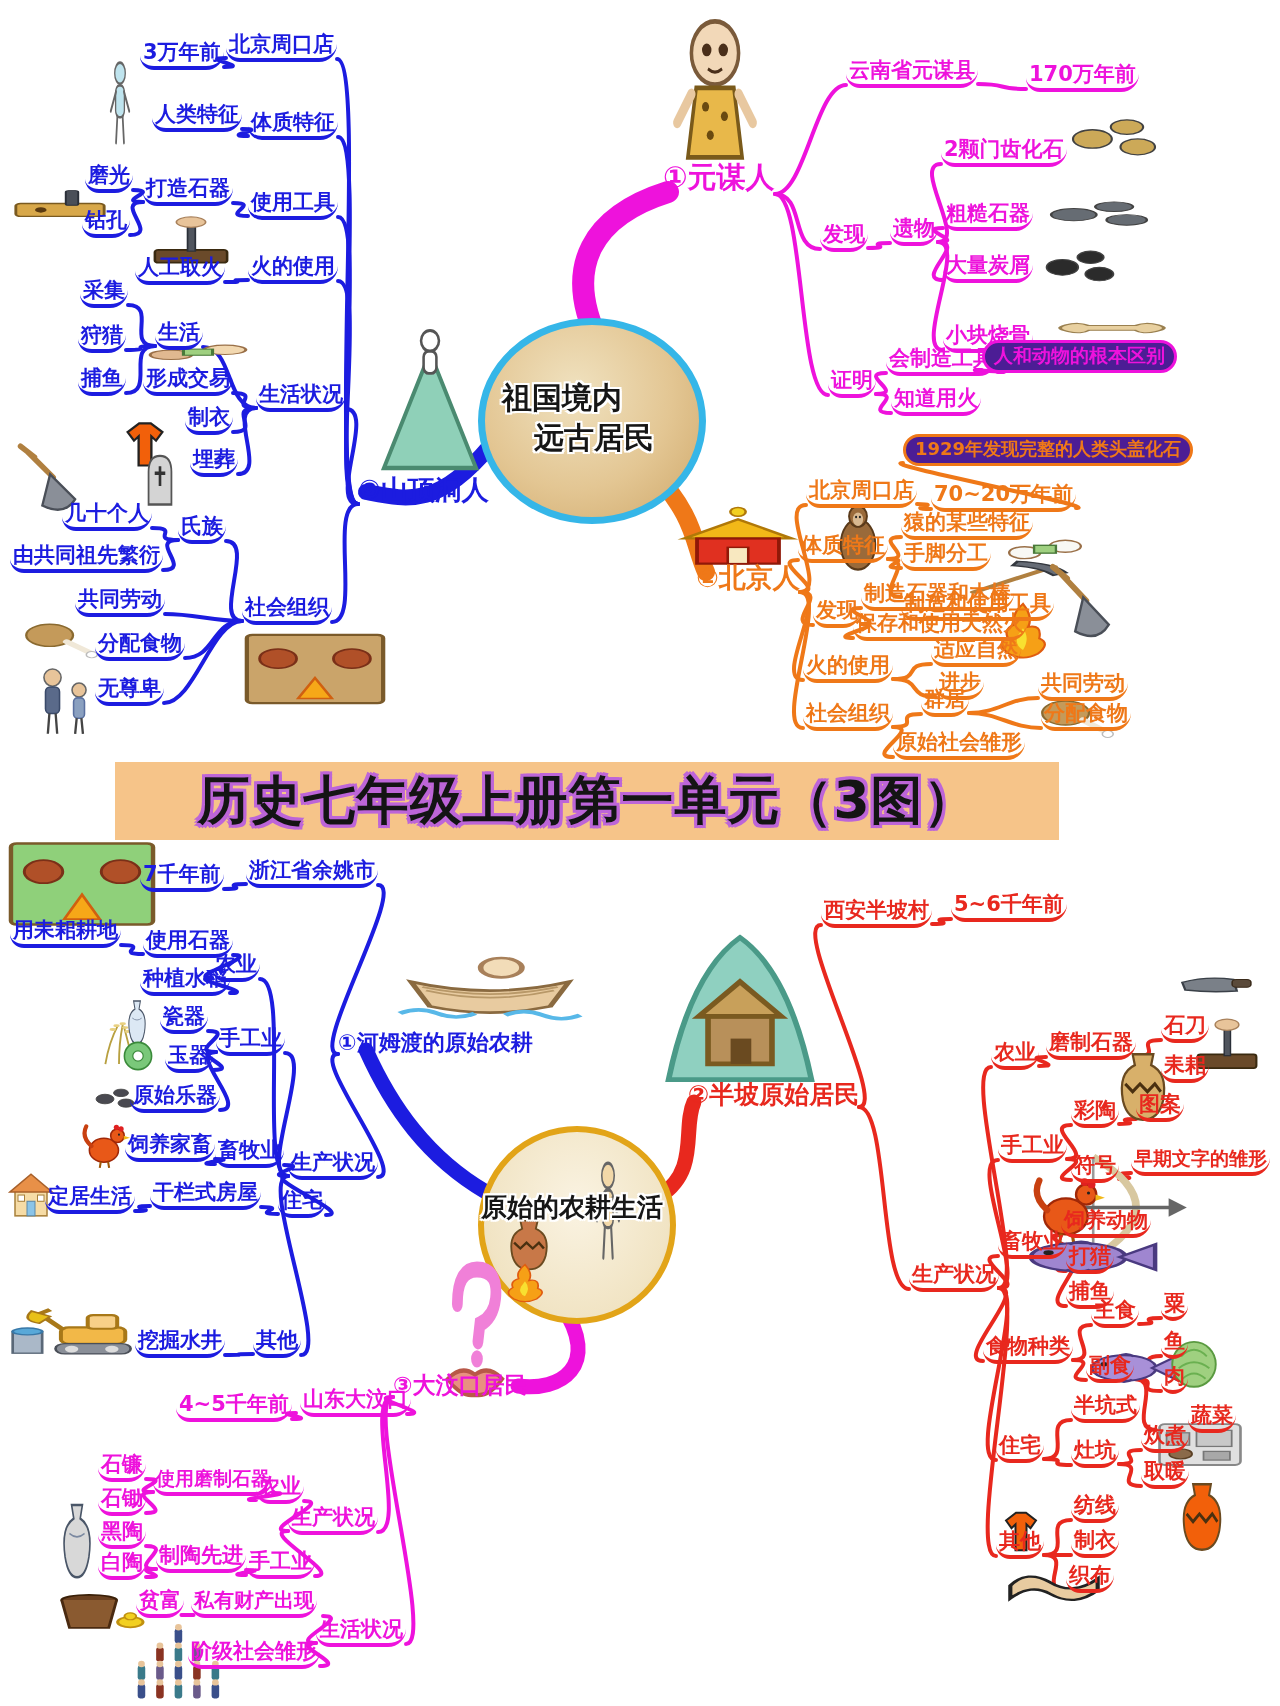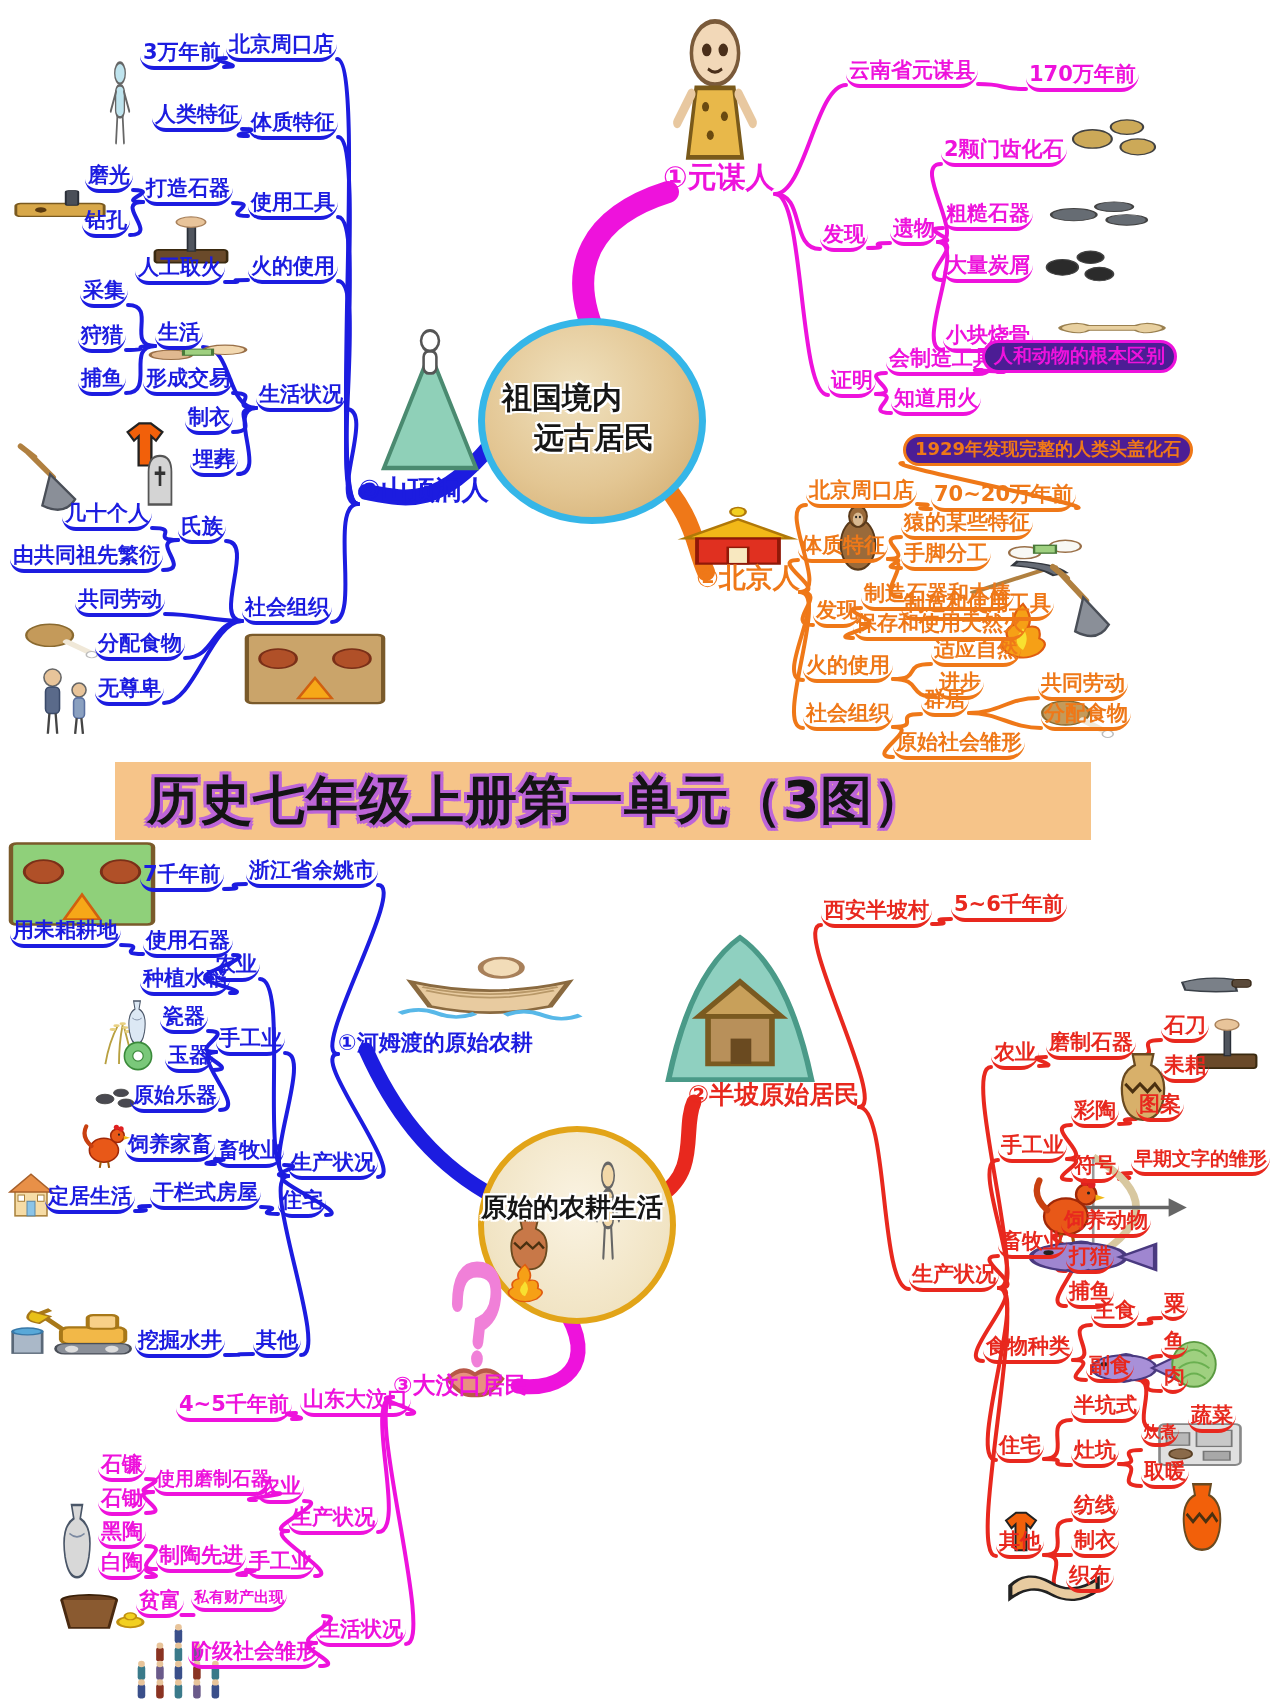--- a/index.html
+++ b/index.html
@@ -5,21 +5,21 @@
   html,body{margin:0;padding:0;background:#fff;}
   #stage{position:relative;width:1280px;height:1706px;background:#fff;overflow:hidden;
          font-family:"DejaVu Sans",sans-serif;}
   #lines{position:absolute;left:0;top:0;z-index:0;}
   .lbl{position:absolute;z-index:2;white-space:nowrap;font-weight:700;line-height:1.15;padding:0 3px 2px;}
   .u{border-bottom:4px solid currentColor;border-radius:0 0 18px 14px;}
   .bubble{border:3px solid currentColor;border-radius:18px;padding:2px 9px 3px;background:#4c1d95;}
   .branch-label{position:absolute;z-index:2;white-space:nowrap;font-weight:800;}
   .icon{position:absolute;}
   #banner{position:absolute;left:115px;top:762px;width:944px;height:78px;z-index:2;
-          display:flex;align-items:center;justify-content:flex-start;padding-left:32px;}
+          display:flex;align-items:center;justify-content:center;}
   #banner span{font-size:52px;font-weight:900;letter-spacing:1px;color:#141414;
     text-shadow:-3px -3px 0 #bd65d8,3px -3px 0 #bd65d8,-3px 3px 0 #bd65d8,3px 3px 0 #bd65d8,
                 -3px 0 0 #bd65d8,3px 0 0 #bd65d8,0 -3px 0 #bd65d8,0 3px 0 #bd65d8;}
   .oval{position:absolute;border-radius:50%;}
   #oval-top{left:478px;top:318px;width:214px;height:192px;border:7px solid #35b6e8;
     background:radial-gradient(ellipse at 42% 35%,#f0e2c0 0%,#e3c693 55%,#cfa86a 100%);}
   #circle-bottom{left:478px;top:1126px;width:186px;height:186px;border:6px solid #e2a418;
     background:radial-gradient(ellipse at 50% 40%,#faf3e2 0%,#f1e4c4 70%,#e8d4a4 100%);}
   .center-title{position:absolute;z-index:4;white-space:nowrap;font-weight:800;color:#161616;
     text-shadow:-2px -2px 0 #fff,2px -2px 0 #fff,-2px 2px 0 #fff,2px 2px 0 #fff,
@@ -577,35 +577,35 @@
     <div class="lbl u" style="left: 983px; top: 1334px; font-size: 21px; color: rgb(232, 40, 30);">食物种类</div>
     <div class="lbl u" style="left: 1091px; top: 1298px; font-size: 21px; color: rgb(232, 40, 30);">主食</div>
     <div class="lbl u" style="left: 1161px; top: 1291px; font-size: 21px; color: rgb(232, 40, 30);">粟</div>
     <div class="lbl u" style="left: 1086px; top: 1353px; font-size: 21px; color: rgb(232, 40, 30);">副食</div>
     <div class="lbl u" style="left: 1161px; top: 1329px; font-size: 21px; color: rgb(232, 40, 30);">鱼</div>
     <div class="lbl u" style="left: 1161px; top: 1364px; font-size: 21px; color: rgb(232, 40, 30);">肉</div>
     <div class="lbl u" style="left: 1156px; top: 1403px; font-size: 21px; color: rgb(232, 40, 30); margin-left: 32px;">蔬菜</div>
     <div class="lbl u" style="left: 996px; top: 1433px; font-size: 21px; color: rgb(232, 40, 30);">住宅</div>
     <div class="lbl u" style="left: 1071px; top: 1393px; font-size: 21px; color: rgb(232, 40, 30);">半坑式</div>
     <div class="lbl u" style="left: 1071px; top: 1438px; font-size: 21px; color: rgb(232, 40, 30);">灶坑</div>
-    <div class="lbl u" style="left: 1141px; top: 1423px; font-size: 16px; color: rgb(232, 40, 30);">炊煮</div>
+    <div class="lbl u" style="left: 1141px; top: 1423px; font-size: 21px; color: rgb(232, 40, 30);">炊煮</div>
     <div class="lbl u" style="left: 1141px; top: 1459px; font-size: 21px; color: rgb(232, 40, 30);">取暖</div>
     <div class="lbl u" style="left: 996px; top: 1529px; font-size: 21px; color: rgb(232, 40, 30);">其他</div>
     <div class="lbl u" style="left: 1071px; top: 1493px; font-size: 21px; color: rgb(232, 40, 30);">纺线</div>
     <div class="lbl u" style="left: 1071px; top: 1528px; font-size: 21px; color: rgb(232, 40, 30);">制衣</div>
     <div class="lbl u" style="left: 1066px; top: 1563px; font-size: 21px; color: rgb(232, 40, 30);">织布</div>
     <div class="branch-label" style="left: 393px; top: 1370px; font-size: 23px; color: rgb(238, 18, 220);">③大汶口居民</div>
     <div class="lbl u" style="left: 300px; top: 1387px; font-size: 21px; color: rgb(238, 18, 220);">山东大汶口</div>
     <div class="lbl u" style="left: 176px; top: 1392px; font-size: 21px; color: rgb(238, 18, 220);">4~5千年前</div>
     <div class="lbl u" style="left: 288px; top: 1505px; font-size: 21px; color: rgb(238, 18, 220);">生产状况</div>
     <div class="lbl u" style="left: 256px; top: 1474px; font-size: 21px; color: rgb(238, 18, 220);">农业</div>
     <div class="lbl u" style="left: 153px; top: 1468px; font-size: 19px; color: rgb(238, 18, 220);">使用磨制石器</div>
     <div class="lbl u" style="left: 98px; top: 1452px; font-size: 21px; color: rgb(238, 18, 220);">石镰</div>
     <div class="lbl u" style="left: 98px; top: 1486px; font-size: 21px; color: rgb(238, 18, 220);">石锄</div>
     <div class="lbl u" style="left: 246px; top: 1549px; font-size: 21px; color: rgb(238, 18, 220);">手工业</div>
     <div class="lbl u" style="left: 156px; top: 1543px; font-size: 21px; color: rgb(238, 18, 220);">制陶先进</div>
     <div class="lbl u" style="left: 98px; top: 1519px; font-size: 21px; color: rgb(238, 18, 220);">黑陶</div>
     <div class="lbl u" style="left: 98px; top: 1550px; font-size: 21px; color: rgb(238, 18, 220);">白陶</div>
     <div class="lbl u" style="left: 316px; top: 1617px; font-size: 21px; color: rgb(238, 18, 220);">生活状况</div>
-    <div class="lbl u" style="left: 191px; top: 1589px; font-size: 15px; color: rgb(238, 18, 220);">私有财产出现</div>
+    <div class="lbl u" style="left: 191px; top: 1589px; font-size: 20px; color: rgb(238, 18, 220);">私有财产出现</div>
     <div class="lbl u" style="left: 136px; top: 1588px; font-size: 21px; color: rgb(238, 18, 220);">贫富</div>
     <div class="lbl u" style="left: 188px; top: 1639px; font-size: 21px; color: rgb(238, 18, 220);">阶级社会雏形</div>
   </div>
 
 </body></html>

